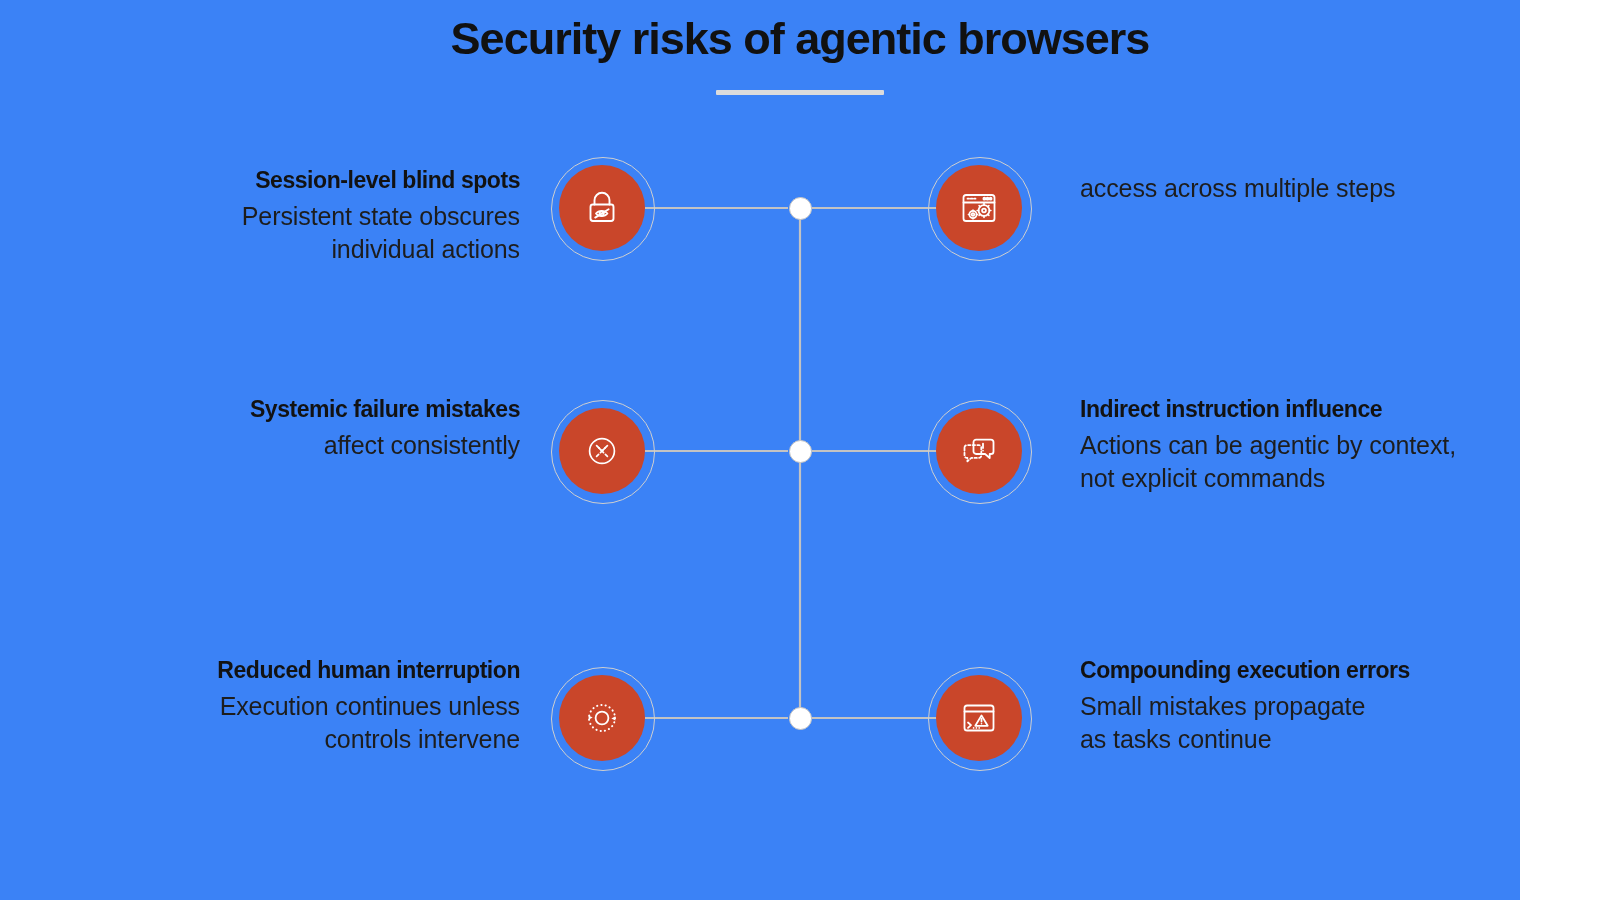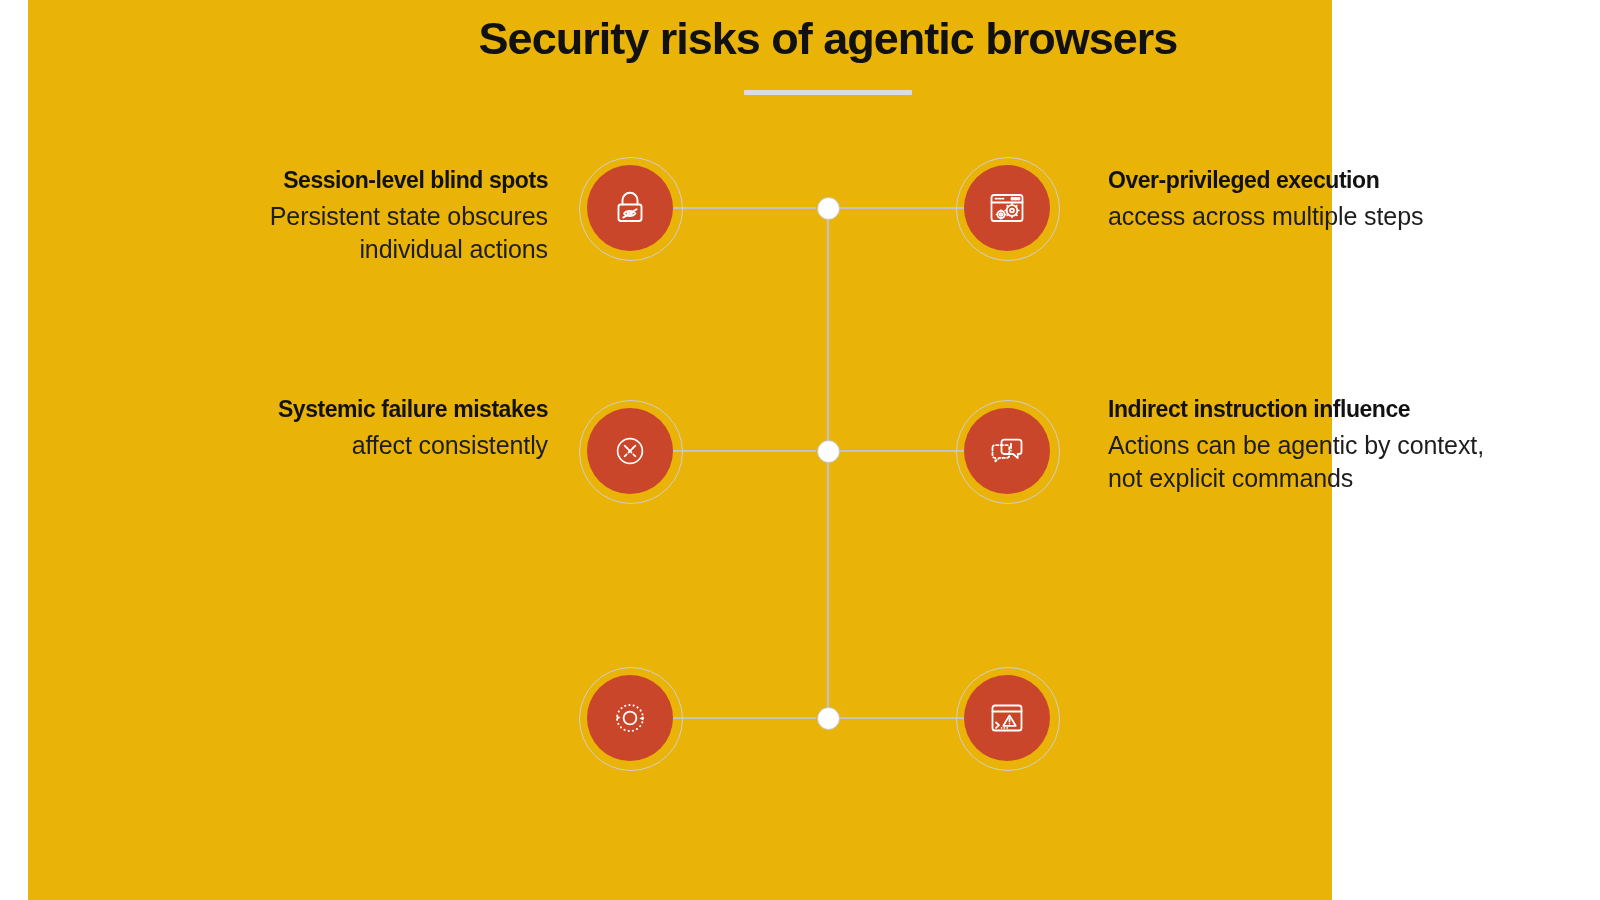--- a/index.html
+++ b/index.html
@@ -2,21 +2,21 @@
 <html><head>
 <meta charset="utf-8">
 <style>
   * { box-sizing: border-box; margin: 0; padding: 0; }
   html, body {
     width: 1600px; height: 900px;
     background: #ffffff;
     font-family: "Liberation Sans", sans-serif;
     overflow: hidden;
   }
-  .canvas { position: relative; width: 1304px; height: 900px; background: #eab308; margin-left: 28px; }
+  .canvas { position: relative; width: 1520px; height: 900px; background: #3b82f6; }
 
   
   .title-block { position: absolute; top: 14px; left: 0; width: 1600px; text-align: center; }
   .title {
     font-size: 45px; font-weight: 700; color: #111111;
     letter-spacing: -1.0px; line-height: 1.12;
     font-family: "Liberation Sans", sans-serif;
   }
   .title-rule {
     width: 168px; height: 5px; background: #dcdcdc;
@@ -136,21 +136,20 @@
           <g stroke-width="1.5">
             <line x1="17" y1="24.9" x2="17" y2="26.1"></line>
               <line x1="17" y1="32.9" x2="17" y2="34.1"></line>
             <line x1="12.4" y1="29.5" x2="13.6" y2="29.5"></line>
               <line x1="20.4" y1="29.5" x2="21.6" y2="29.5"></line>
           </g>
         </g>
       </svg>
     </div>
     <div class="tblock right" style="left:1080px; top:166px;">
-      <div class="t-head">Over-privileged execution</div>
       <div class="t-body">
         <span class="ln">access across multiple steps</span>
       </div>
     </div>
 
     <div class="puck" style="left:559px; top:408px;">
       <svg width="46" height="46" viewBox="0 0 46 46">
         <g fill="none" stroke="#ffffff" stroke-width="1.7" stroke-linecap="round">
           <circle cx="23" cy="23" r="12.4"></circle>
           <line x1="17.6" y1="17.6" x2="28.4" y2="28.4" stroke-dasharray="3.6 2.6"></line>
@@ -186,34 +185,48 @@
 
     <div class="puck" style="left:559px; top:675px;">
       <svg width="46" height="46" viewBox="0 0 46 46">
         <g fill="none" stroke="#ffffff" stroke-linecap="round">
           <circle cx="23" cy="23" r="6.4" stroke-width="1.8"></circle>
           <circle cx="23" cy="23" r="13" stroke-width="2" stroke-dasharray="0.2 4.1"></circle>
         </g>
         <polygon points="9.6,20.4 13.6,22.6 9.6,24.8" fill="#ffffff"></polygon>
         <polygon points="36.4,25.6 32.4,23.4 36.4,21.2" fill="#ffffff"></polygon>
       </svg>
+    </div>
+    <div class="tblock left" style="left:50px; top:656px;">
+      <div class="t-head">Reduced human interruption</div>
+      <div class="t-body">
+        <span class="ln">Execution continues unless</span>
+        <span class="ln">controls intervene</span>
+      </div>
     </div>
 
     <div class="puck" style="left:936px; top:675px;">
       <svg width="46" height="46" viewBox="0 0 46 46">
         <g fill="none" stroke="#ffffff" stroke-width="1.8" stroke-linecap="round" stroke-linejoin="round">
           <rect x="8.5" y="10.5" width="29" height="25" rx="2.6"></rect>
           <line x1="8.5" y1="16.5" x2="37.5" y2="16.5"></line>
           <path d="M25.5 20.4 l6.2 10.4 h-12.4 z"></path>
           <line x1="25.5" y1="23.6" x2="25.5" y2="26.6"></line>
           <circle cx="25.5" cy="28.8" r="0.8" fill="#ffffff" stroke="none"></circle>
           <polyline points="12,27.5 15,30.2 12,32.9"></polyline>
         </g>
         <g fill="#ffffff">
           <circle cx="17.6" cy="32.9" r="0.85"></circle>
           <circle cx="20.4" cy="32.9" r="0.85"></circle>
           <circle cx="23.2" cy="32.9" r="0.85"></circle>
         </g>
       </svg>
     </div>
+    <div class="tblock right" style="left:1080px; top:656px; width:500px;">
+      <div class="t-head">Compounding execution errors</div>
+      <div class="t-body">
+        <span class="ln">Small mistakes propagate</span>
+        <span class="ln">as tasks continue</span>
+      </div>
+    </div>
 
   </div>
 </div>
 
 </body></html>

